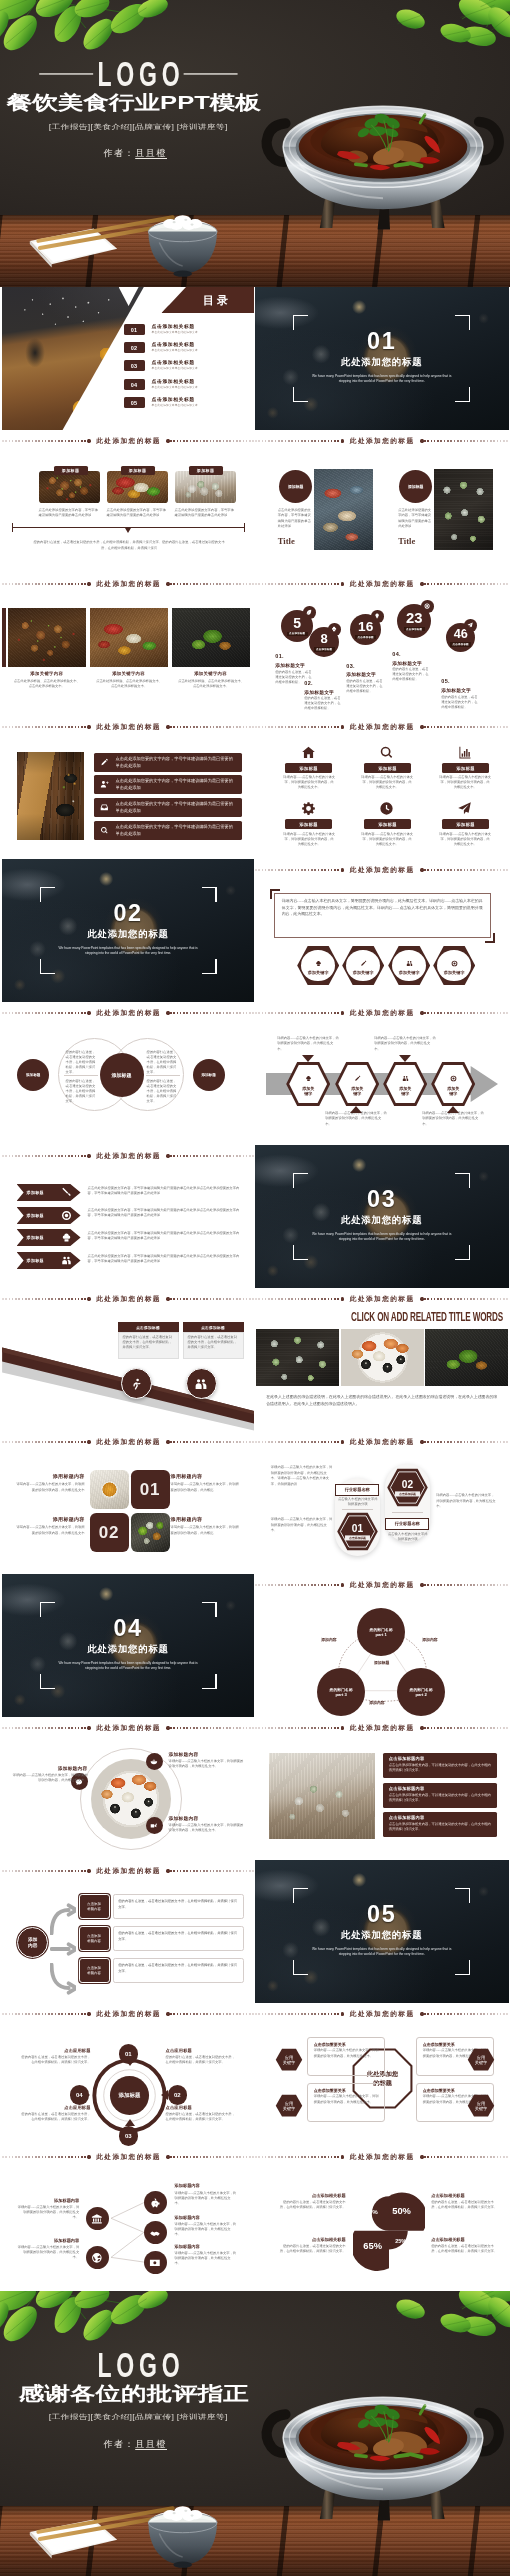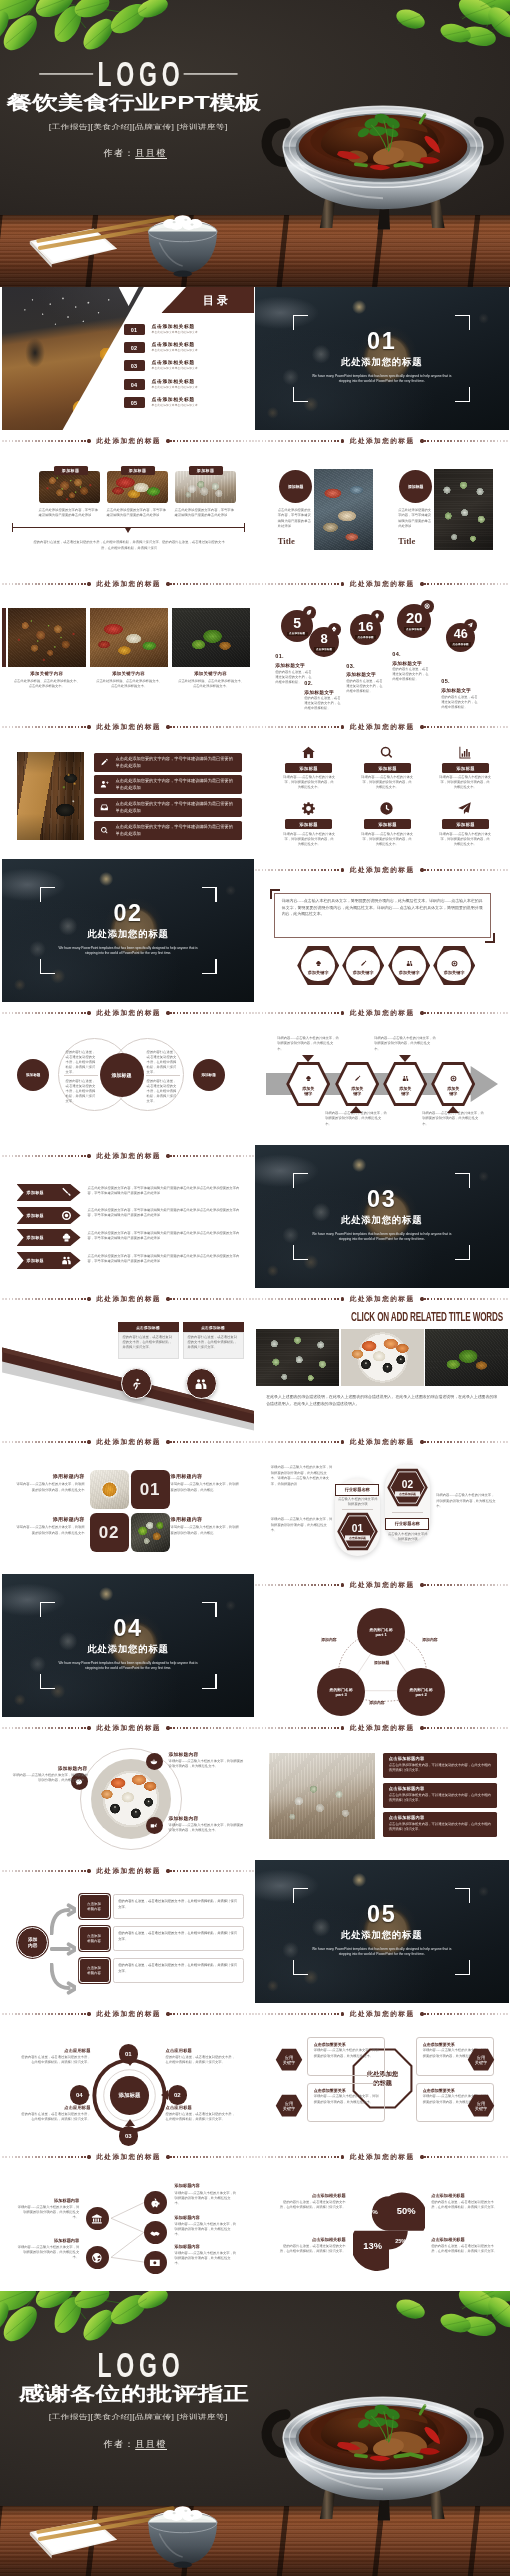--- a/index.html
+++ b/index.html
@@ -616,21 +616,21 @@
         </div>
         <div class="abs bd" style="left:91px;top:90px;font-size:5.5px;color:#3b2018;letter-spacing:0.4px">03.</div>
         <div class="abs bd" style="left:91px;top:98px;font-size:4.7px;color:#4a2620;letter-spacing:0.3px">添加标题文字</div>
         <div class="abs fz5 gy" style="left:91px;top:106px;width:39px;line-height:5px">您的内容打在这里，或者通过复制您的文本后，在此框中选择粘贴。</div>
         <div class="abs" style="left:116px;top:37px;width:12.5px;height:12.5px;border-radius:50%;background:#4a2620;display:flex;align-items:center;justify-content:center">
           <svg viewBox="0 0 20 20" width="6.2" height="6.2" fill="#fff">
             <path d="M10 1.8a5.6 5.6 0 00-3.2 10.2v2.2h6.4V12A5.6 5.6 0 0010 1.8zM7.2 15.2h5.6v1.2H7.2zM8.2 17.4h3.6v1.2H8.2z"></path>
           </svg>
         </div>
         <div class="circ abs" style="left:142px;top:31px;width:34px;height:34px;flex-direction:column">
-          <span style="font-size:14.8px;line-height:15.5px;letter-spacing:0;font-family:'Liberation Sans',sans-serif">20</span>
+          <span style="font-size:14.8px;line-height:15.5px;letter-spacing:0;font-family:'Liberation Sans',sans-serif">23</span>
           <span style="font-size:2.5px;margin-top:0.8px;background:#32170f;padding:0.8px 2.3px;letter-spacing:0.2px">点击添加标题</span>
         </div>
         <div class="abs bd" style="left:137px;top:78px;font-size:5.5px;color:#3b2018;letter-spacing:0.4px">04.</div>
         <div class="abs bd" style="left:137px;top:87px;font-size:4.7px;color:#4a2620;letter-spacing:0.3px">添加标题文字</div>
         <div class="abs fz5 gy" style="left:137px;top:94px;width:39px;line-height:5px">您的内容打在这里，或者通过复制您的文本后，在此框中选择粘贴。</div>
         <div class="abs" style="left:166px;top:27px;width:12.5px;height:12.5px;border-radius:50%;background:#4a2620;display:flex;align-items:center;justify-content:center">
           <svg viewBox="0 0 20 20" width="6.2" height="6.2" fill="#fff">
             <path d="M10 1.8a8.2 8.2 0 100 16.4 8.2 8.2 0 000-16.4zm0 2.6a5.6 5.6 0 110 11.2 5.6 5.6 0 010-11.2zm0 2.4a3.2 3.2 0 100 6.4 3.2 3.2 0 000-6.4z"></path>
           </svg>
         </div>
@@ -1360,22 +1360,22 @@
           <span class="dash r"></span>
         </div>
         <svg class="abs" style="left:98px;top:44px" width="72" height="83" viewBox="0 0 92 106">
           <path d="M46 52 L46 8 A22 22 0 0 0 24 30 A22 22 0 0 0 46 52 Z" fill="#4a2620"></path>
           <path d="M46 52 L90 52 A32 32 0 0 0 46 8 Z" fill="#4a2620"></path>
           <path d="M46 52 L46 100 A34 34 0 0 1 2 52 Z" fill="#4a2620"></path>
           <path d="M46 52 L70 52 A24 24 0 0 1 46 76 Z" fill="#4a2620"></path>
           <circle cx="46" cy="52" r="2" fill="#fff" opacity="0"></circle>
         </svg>
         <div class="abs bd wt" style="left:107px;top:62px;width:19px;text-align:center;font-size:6.2px">30%</div>
-        <div class="abs bd wt" style="left:137px;top:59px;width:23.4px;text-align:right;font-size:9.4px">50%</div>
-        <div class="abs bd wt" style="left:105px;top:94px;width:25px;text-align:center;font-size:9.4px">13%</div>
+        <div class="abs bd wt" style="left:137px;top:59px;width:23.4px;text-align:left;font-size:9.4px">50%</div>
+        <div class="abs bd wt" style="left:105px;top:94px;width:25px;text-align:center;font-size:9.4px">65%</div>
         <div class="abs bd wt" style="left:137px;top:92px;width:17px;text-align:center;font-size:5.5px">25%</div>
         <div class="abs bd" style="left:23.4px;top:47px;width:67px;font-size:4.2px;color:#4a2620;text-align:right">点击添加相关标题</div>
         <div class="abs fz5 gy" style="left:23.4px;top:54px;width:67px;line-height:5.3px;text-align:right">您的内容打在这里，或者通过复制您的文本后，在此框中选择粘贴，并选择只保留文字。</div>
         <div class="abs bd" style="left:176px;top:47px;width:67px;font-size:4.2px;color:#4a2620;text-align:left">点击添加相关标题</div>
         <div class="abs fz5 gy" style="left:176px;top:54px;width:67px;line-height:5.3px;text-align:left">您的内容打在这里，或者通过复制您的文本后，在此框中选择粘贴，并选择只保留文字。</div>
         <div class="abs bd" style="left:23.4px;top:91px;width:67px;font-size:4.2px;color:#4a2620;text-align:right">点击添加相关标题</div>
         <div class="abs fz5 gy" style="left:23.4px;top:98px;width:67px;line-height:5.3px;text-align:right">您的内容打在这里，或者通过复制您的文本后，在此框中选择粘贴，并选择只保留文字。</div>
         <div class="abs bd" style="left:176px;top:91px;width:67px;font-size:4.2px;color:#4a2620;text-align:left">点击添加相关标题</div>
         <div class="abs fz5 gy" style="left:176px;top:98px;width:67px;line-height:5.3px;text-align:left">您的内容打在这里，或者通过复制您的文本后，在此框中选择粘贴，并选择只保留文字。</div>
       </div>

